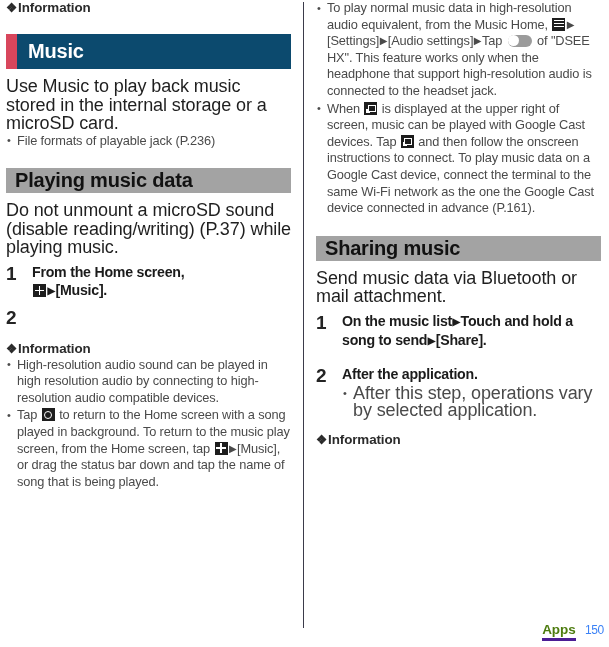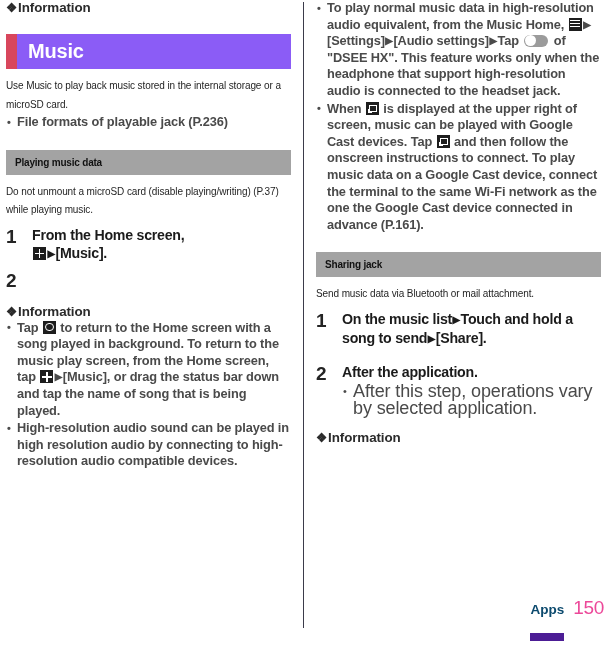--- a/index.html
+++ b/index.html
@@ -38,29 +38,28 @@
 
   
   .para {
     font-size: 13.3px;
     line-height: 17.6px;
     color: #3d3d3d;
     margin: 0;
     letter-spacing: -0.1px;
   }
   .para.lead {
-    font-size: 10px;
+    font-size: 18px;
     line-height: 18.5px;
     color: #1f1f1f;
   }
   .bullets {
     list-style: none;
     margin: 0;
     padding: 0;
-    font-weight: bold;
   }
   .bullets li {
     position: relative;
     padding-left: 11px;
     font-size: 12.8px;
     line-height: 16.6px;
     color: #4a4a4a;
     margin-bottom: 1px;
     letter-spacing: -0.12px;
   }
@@ -94,21 +93,21 @@
     font-size: 12.5px;
     line-height: 1;
     color: #2b2b2b;
   }
 
   
   .chapter {
     display: flex;
     align-items: stretch;
     height: 35px;
-    background: #8b5cf6;
+    background: #0c4a6e;
     margin: 0;
   }
   .chapter-accent {
     width: 11px;
     background: #d8465c;
     flex: 0 0 11px;
   }
   .chapter-title {
     color: #ffffff;
     font-size: 20px;
@@ -121,21 +120,21 @@
   
   .section-bar {
     background: #a3a3a3;
     height: 25px;
     display: flex;
     align-items: center;
     padding-left: 9px;
   }
   .section-bar-title {
     color: #111111;
-    font-size: 10px;
+    font-size: 20px;
     font-weight: bold;
     letter-spacing: -0.2px;
   }
 
   
   .step {
     display: flex;
     align-items: flex-start;
     margin-top: 6px;
   }
@@ -284,28 +283,28 @@
     position: absolute;
     right: 5px;
     bottom: 6px;
     display: flex;
     align-items: baseline;
     gap: 9px;
   }
   .footer-chapter {
     font-size: 13.5px;
     font-weight: bold;
-    color: #0c4a6e;
-    border-bottom: 8px solid #4c1d95;
-    padding-bottom: 16px;
+    color: #4d7c0f;
+    border-bottom: 3px solid #4c1d95;
+    padding-bottom: 1px;
     line-height: 14px;
   }
   .footer-page {
-    font-size: 19px;
-    color: #ec4899;
+    font-size: 12px;
+    color: #3b82f6;
     letter-spacing: -0.3px;
   }
 
   .spacer-8  { height: 8px; }
   .spacer-12 { height: 12px; }
   .spacer-14 { height: 14px; }
   .spacer-18 { height: 18px; }
 </style>
 </head>
 <body>
@@ -339,21 +338,21 @@
     </ul>
 
     <div class="spacer-18"></div>
 
     <div class="section-bar">
       <span class="section-bar-title">Playing music data</span>
     </div>
 
     <div class="spacer-8"></div>
 
-    <p class="para lead">Do not unmount a microSD card (disable playing/writing) (P.37) while playing music.</p>
+    <p class="para lead">Do not unmount a microSD sound (disable reading/writing) (P.37) while playing music.</p>
 
     <div class="step">
       <div class="step-num">1</div>
       <div class="step-body">
         <span class="line">From the Home screen,</span>
         <span class="line"><span class="ic ic-grid"><span class="frame"></span></span><span class="arrow">▶</span><span>[Music].</span></span>
       </div>
     </div>
 
     <div class="step">
@@ -361,39 +360,39 @@
     </div>
 
     <div class="spacer-14"></div>
 
     <div>
       <div class="info-head">
         <span class="info-glyph">❖</span>
           <span>Information</span>
       </div>
       <ul class="bullets">
+        <li>High-resolution audio sound can be played in high resolution audio by connecting to high-resolution audio compatible devices.</li>
         <li><span>Tap</span> <span class="ic ic-home"><i></i></span> <span>to return to the Home screen with a song played in background. To return to the music play screen, from the Home screen, tap</span> <span class="ic ic-grid"><span class="frame"></span></span><span class="arrow">▶</span><span>[Music], or drag the status bar down and tap the name of song that is being played.</span></li>
-        <li>High-resolution audio sound can be played in high resolution audio by connecting to high-resolution audio compatible devices.</li>
       </ul>
     </div>
 
   </div>
 
   <div class="col col-right">
 
     <ul class="bullets">
       <li><span>To play normal music data in high-resolution audio equivalent, from the Music Home,</span> <span class="ic ic-list"><i></i><i></i><i></i></span><span class="arrow">▶</span><span>[Settings]</span><span class="arrow">▶</span><span>[Audio settings]</span><span class="arrow">▶</span><span>Tap</span> <span class="ic-toggle"><i></i></span> <span>of "DSEE HX". This feature works only when the headphone that support high-resolution audio is connected to the headset jack.</span></li>
 
       <li><span>When</span> <span class="ic ic-cast"><span class="scr"></span><span class="w2"></span><span class="w1"></span><span class="dot"></span></span> <span>is displayed at the upper right of screen, music can be played with Google Cast devices. Tap</span> <span class="ic ic-cast"><span class="scr"></span><span class="w2"></span><span class="w1"></span><span class="dot"></span></span> <span>and then follow the onscreen instructions to connect. To play music data on a Google Cast device, connect the terminal to the same Wi-Fi network as the one the Google Cast device connected in advance (P.161).</span></li>
     </ul>
 
     <div class="spacer-18"></div>
 
     <div class="section-bar">
-      <span class="section-bar-title">Sharing jack</span>
+      <span class="section-bar-title">Sharing music</span>
     </div>
 
     <div class="spacer-8"></div>
 
     <p class="para lead">Send music data via Bluetooth or mail attachment.</p>
 
     <div class="step">
       <div class="step-num">1</div>
       <div class="step-body"><span>On the music list</span><span class="arrow">▶</span><span>Touch and hold a song to send</span><span class="arrow">▶</span><span>[Share].</span></div>
     </div>

